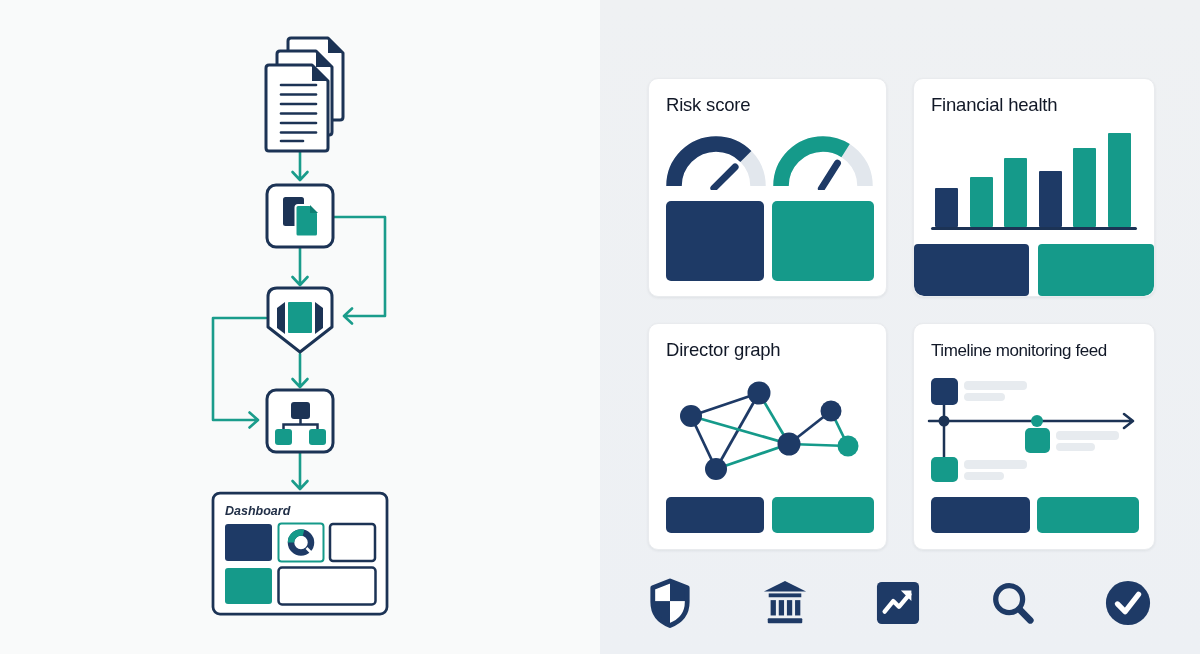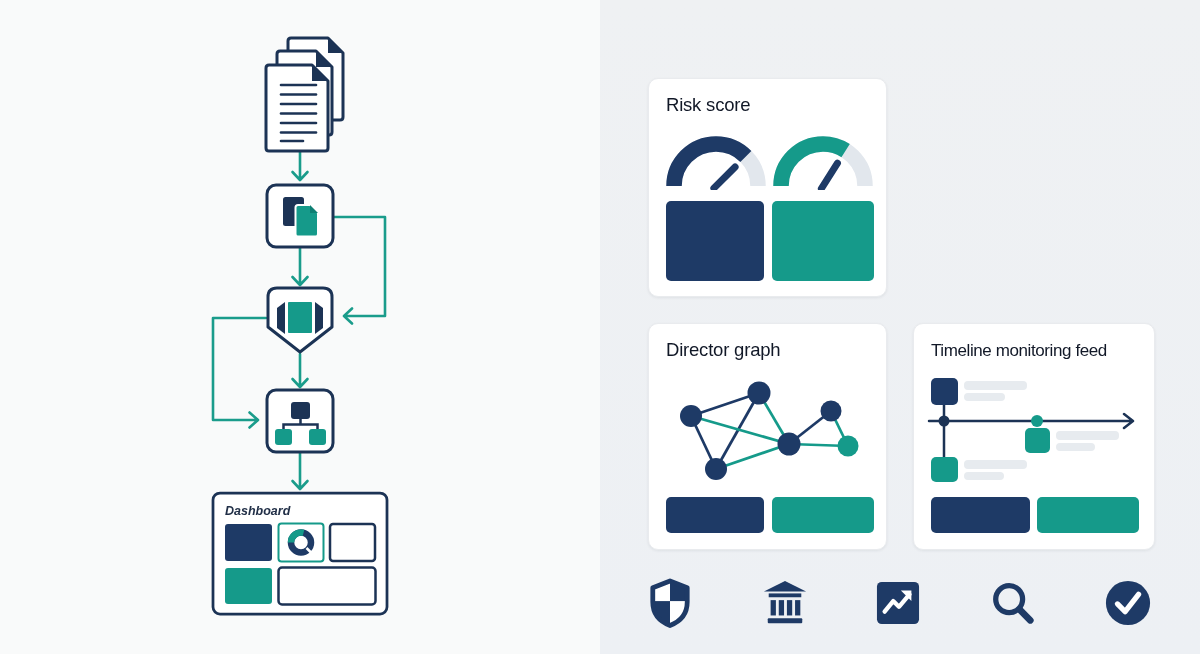--- a/index.html
+++ b/index.html
@@ -136,20 +136,34 @@
     </svg>
     <svg class="gauge" style="left:124px" width="100" height="54" viewBox="0 0 96 54">
       <path class="gauge-track" d="M6,50 A42,42 0 0 1 90,50"></path>
       <path class="gauge-arc s-teal" d="M6,50 A42,42 0 0 1 90,50" stroke-dasharray="89.7 300"></path>
       <line x1="45" y1="50" x2="75" y2="50" stroke="var(--navy)" stroke-width="7" stroke-linecap="round" transform="rotate(-57.599999999999994 48 50)"></line>
     </svg>
     <div class="block bg-navy" style="left:17px;top:122px;width:98px;height:80px"></div>
     <div class="block bg-teal" style="left:123px;top:122px;width:102px;height:80px"></div>
   </div>
 
+  <div class="card" style="left:313px;top:78px;width:240px;height:217px">
+    <div class="card-title">Financial health</div>
+    <div class="fin-chart">
+        <div class="fin-bar bg-navy" style="height: 39px;"></div>
+        <div class="fin-bar bg-teal" style="height: 50px;"></div>
+        <div class="fin-bar bg-teal" style="height: 69px;"></div>
+        <div class="fin-bar bg-navy" style="height: 56px;"></div>
+        <div class="fin-bar bg-teal" style="height: 79px;"></div>
+        <div class="fin-bar bg-teal" style="height: 94px;"></div>
+      </div>
+    <div class="fin-axis"></div>
+    <div class="fin-bleed bg-navy" style="left:0;width:115px;border-radius:4px 4px 4px 10px"></div>
+    <div class="fin-bleed bg-teal" style="left:124px;width:116px;border-radius:4px 4px 10px 4px"></div>
+  </div>
 
   <div class="card" style="left:48px;top:323px;width:237px;height:225px">
     <div class="card-title">Director graph</div>
     <svg width="237" height="168" viewBox="0 0 237 168" style="position:absolute;left:0;top:0">
         <line x1="42" y1="92" x2="110" y2="69" class="edge s-navy"></line>
         <line x1="42" y1="92" x2="67" y2="145" class="edge s-navy"></line>
         <line x1="110" y1="69" x2="67" y2="145" class="edge s-navy"></line>
         <line x1="140" y1="120" x2="182" y2="87" class="edge s-navy"></line>
         <line x1="42" y1="92" x2="140" y2="120" class="edge s-teal"></line>
         <line x1="110" y1="69" x2="140" y2="120" class="edge s-teal"></line>

